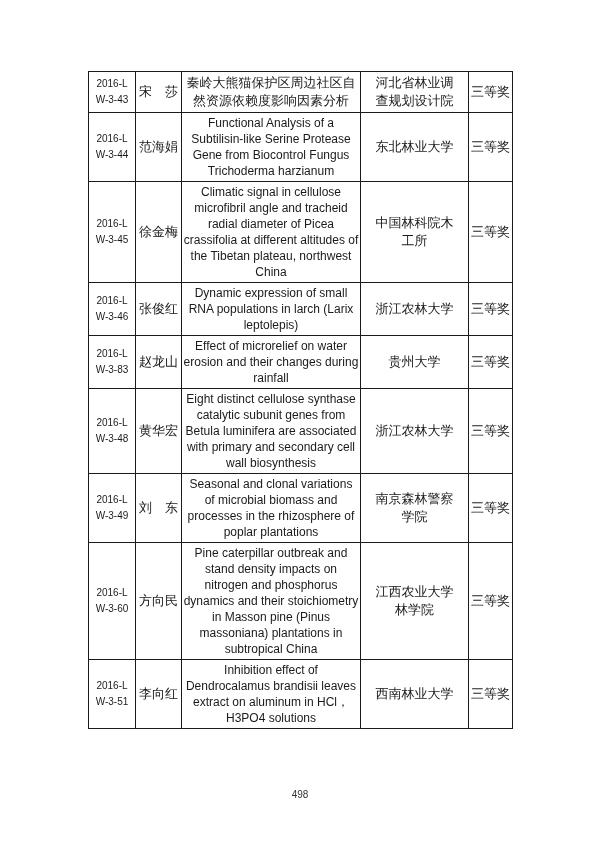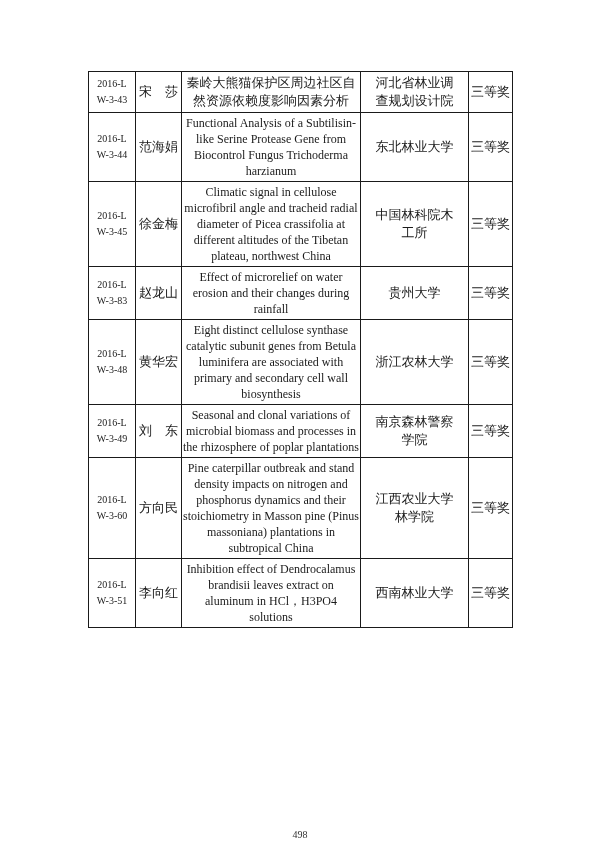--- a/index.html
+++ b/index.html
@@ -6,21 +6,21 @@
     margin: 0;
     padding: 0;
     background: #ffffff;
   }
   .page {
     position: relative;
     width: 600px;
     height: 848px;
     background: #ffffff;
     color: #1a1a1a;
-    font-family: Liberation Serif, serif;
+    font-family: Liberation Sans, sans-serif;
     overflow: hidden;
   }
   table.awards {
     position: absolute;
     left: 88px;
     top: 71px;
     width: 424px;
     border-collapse: collapse;
     table-layout: fixed;
   }
@@ -47,21 +47,21 @@
   td.cell-inst  { padding: 2px 13px; }
   td.cell-award { padding: 2px 2px; }
   td.cell-title { padding: 2px 1px; }
   td.cell-title.cn { line-height: 18px; }
   td.cell-title.en {
     font-size: 12px;
     line-height: 16px;
   }
   .page-number {
     position: absolute;
-    top: 829px;
+    top: 789px;
     left: 0;
     width: 100%;
     text-align: center;
     font-size: 10px;
     color: #333333;
   }
 </style>
 </head>
 <body>
 
@@ -94,20 +94,27 @@
       </tr>
 
       <tr>
         <td class="cell-id">2016-LW-3-45</td>
         <td class="cell-name">徐金梅</td>
         <td class="cell-title en">Climatic signal in cellulose microfibril angle and tracheid radial diameter of Picea crassifolia at different altitudes of the Tibetan plateau, northwest China</td>
         <td class="cell-inst">中国林科院木工所</td>
         <td class="cell-award">三等奖</td>
       </tr>
 
+      <tr>
+        <td class="cell-id">2016-LW-3-46</td>
+        <td class="cell-name">张俊红</td>
+        <td class="cell-title en">Dynamic expression of small RNA populations in larch (Larix leptolepis)</td>
+        <td class="cell-inst">浙江农林大学</td>
+        <td class="cell-award">三等奖</td>
+      </tr>
 
       <tr>
         <td class="cell-id">2016-LW-3-83</td>
         <td class="cell-name">赵龙山</td>
         <td class="cell-title en">Effect of microrelief on water erosion and their changes during rainfall</td>
         <td class="cell-inst">贵州大学</td>
         <td class="cell-award">三等奖</td>
       </tr>
 
       <tr>

